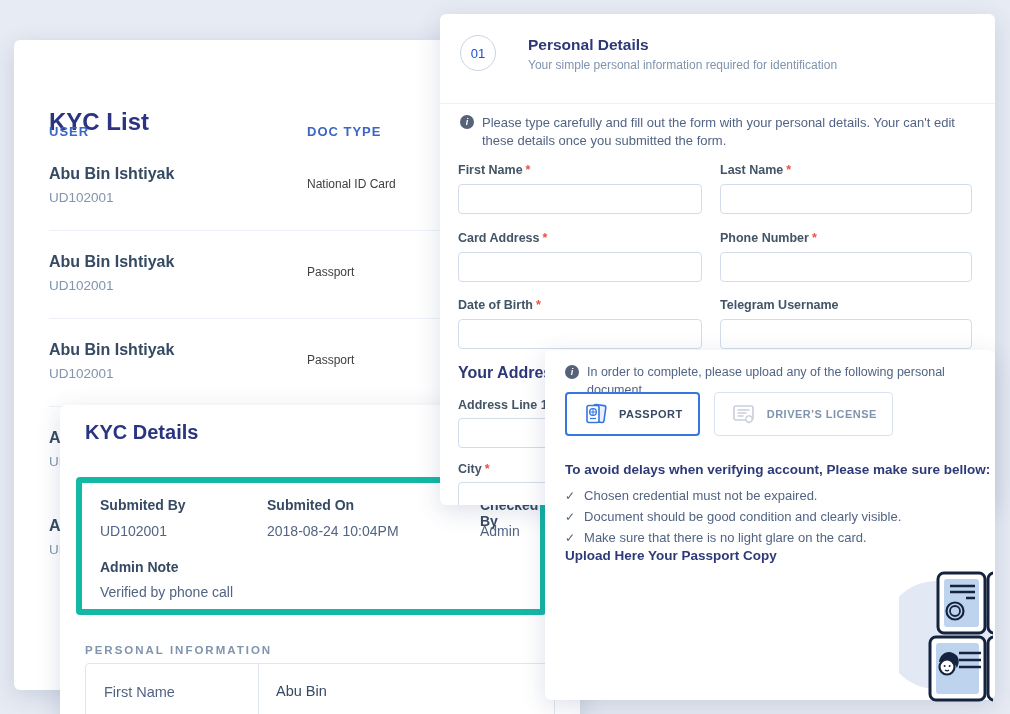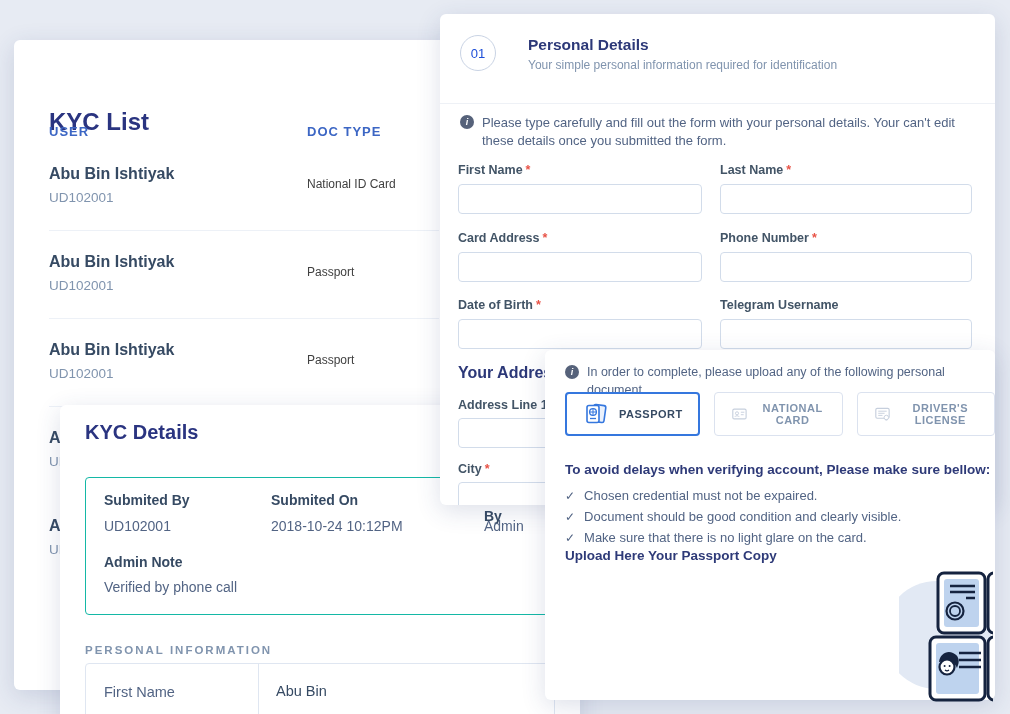--- a/index.html
+++ b/index.html
@@ -46,22 +46,22 @@
   .note-text { font-size:13px; line-height:1.4; color:#526484; }
   .f-label { position:absolute; font-size:12.5px; font-weight:700; color:#425466; }
   .f-label .req { color:#e85347; margin-left:3px; }
   .f-input { position:absolute; height:30px; border:1px solid #d2dcea; border-radius:4px;
              background:#fff; font-size:13px; color:#364a63; padding:0 10px; outline:none; }
   .addr-h { position:absolute; left:18px; top:350px; font-size:16px; font-weight:700; color:#2c3878; }
 
   
   .kd { left:60px; top:405px; width:520px; height:335px; z-index:2; }
   .kd h2 { position:absolute; left:25px; top:16px; font-size:20px; font-weight:700; color:#2a3480; }
-  .kd-box { position:absolute; left:25px; top:72px; width:470px; height:138px;
-            border:1px solid #14b8a6; border-radius:4px; }
+  .kd-box { position:absolute; left:16px; top:72px; width:470px; height:138px;
+            border:6px solid #14b8a6; border-radius:4px; }
   .kd-label { position:absolute; font-size:14px; font-weight:700; color:#364a63; }
   .kd-value { position:absolute; font-size:14px; color:#526484; }
   .kd-sec { position:absolute; left:25px; top:239px; font-size:11.5px; font-weight:700;
             letter-spacing:2px; color:#8094ae; }
   .kd-table { position:absolute; left:25px; top:258px; width:470px; height:80px;
               border:1px solid #dfe6f1; border-radius:4px 4px 0 0; }
   .kd-col-div { position:absolute; left:172px; top:0; bottom:0; width:1px; background:#dfe6f1; }
   .kd-cell-l { position:absolute; left:18px; top:20px; font-size:14.5px; color:#526484; }
   .kd-cell-v { position:absolute; left:190px; top:19px; font-size:14.5px; color:#364a63; }
 
@@ -133,21 +133,21 @@
     <div class="kdoc"></div>
   </div>
 </section>
 
 <section class="panel kd">
   <h2>KYC Details</h2>
   <div class="kd-box">
     <span class="kd-label" style="left:18px;top:14px">Submited By</span>
     <span class="kd-value" style="left:18px;top:40px">UD102001</span>
     <span class="kd-label" style="left:185px;top:14px">Submited On</span>
-    <span class="kd-value" style="left:185px;top:40px">2018-10-24 10:12PM</span>
+    <span class="kd-value" style="left:185px;top:40px">2018-08-24 10:04PM</span>
     <span class="kd-label" style="left:398px;top:14px">Checked By</span>
     <span class="kd-value" style="left:398px;top:40px">Admin</span>
     <span class="kd-label" style="left:18px;top:76px">Admin Note</span>
     <span class="kd-value" style="left:18px;top:101px">Verified by phone call</span>
   </div>
   <div class="kd-sec">PERSONAL INFORMATION</div>
   <div class="kd-table">
     <div class="kd-col-div"></div>
     <span class="kd-cell-l">First Name</span>
     <span class="kd-cell-v">Abu Bin</span>
@@ -199,29 +199,20 @@
         <rect x="11" y="2" width="12" height="17" rx="2" fill="#eaf1fc" stroke="#3577de" stroke-width="1.6" transform="rotate(8 17 10)"></rect>
         <rect x="5" y="2.5" width="12" height="17" rx="2" fill="#fff" stroke="#3577de" stroke-width="1.6"></rect>
         <circle cx="11" cy="9" r="3.4" fill="none" stroke="#3577de" stroke-width="1.3"></circle>
         <path d="M7.6,9 h6.8 M11,5.6 v6.8" stroke="#3577de" stroke-width="1"></path>
         <path d="M8,15.5 h6" stroke="#3577de" stroke-width="1.3"></path>
       </svg>
       <span>PASSPORT</span>
     </button>
     <button class="doc-btn">
       <svg width="27" height="22" viewBox="0 0 27 22">
-        <rect x="4" y="4" width="19" height="14" rx="2" fill="#fff" stroke="#c6cfdd" stroke-width="1.6"></rect>
-        <circle cx="10" cy="10" r="2.2" fill="none" stroke="#c6cfdd" stroke-width="1.3"></circle>
-        <path d="M7,15 c0.5,-2 5.5,-2 6,0" fill="none" stroke="#c6cfdd" stroke-width="1.3"></path>
-        <path d="M15.5,8.5 h5 M15.5,12 h4" stroke="#c6cfdd" stroke-width="1.3"></path>
-      </svg>
-      <span>NATIONAL CARD</span>
-    </button>
-    <button class="doc-btn">
-      <svg width="27" height="22" viewBox="0 0 27 22">
         <rect x="4" y="3" width="19" height="14" rx="2" fill="#fff" stroke="#c6cfdd" stroke-width="1.6"></rect>
         <path d="M7.5,7 h12 M7.5,10 h9 M7.5,13 h6" stroke="#c6cfdd" stroke-width="1.3"></path>
         <circle cx="19" cy="16" r="3.2" fill="#fff" stroke="#c6cfdd" stroke-width="1.3"></circle>
         <path d="M17.5,19.5 h3" stroke="#c6cfdd" stroke-width="1.3"></path>
       </svg>
       <span>DRIVER'S LICENSE</span>
     </button>
   </div>
 
   <div class="chk-h">To avoid delays when verifying account, Please make sure bellow:</div>

